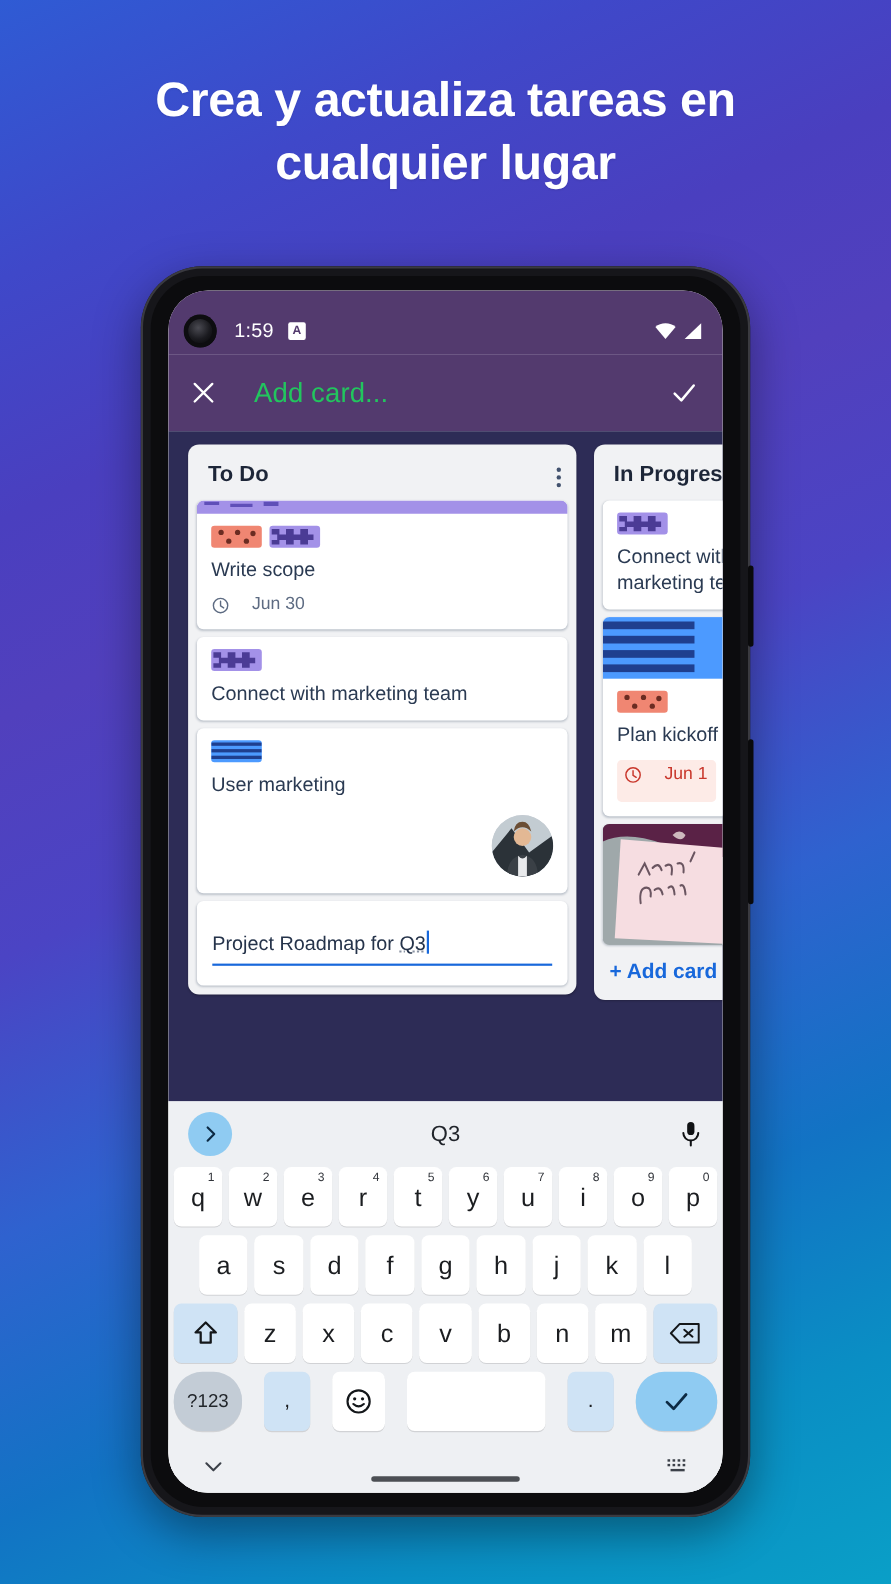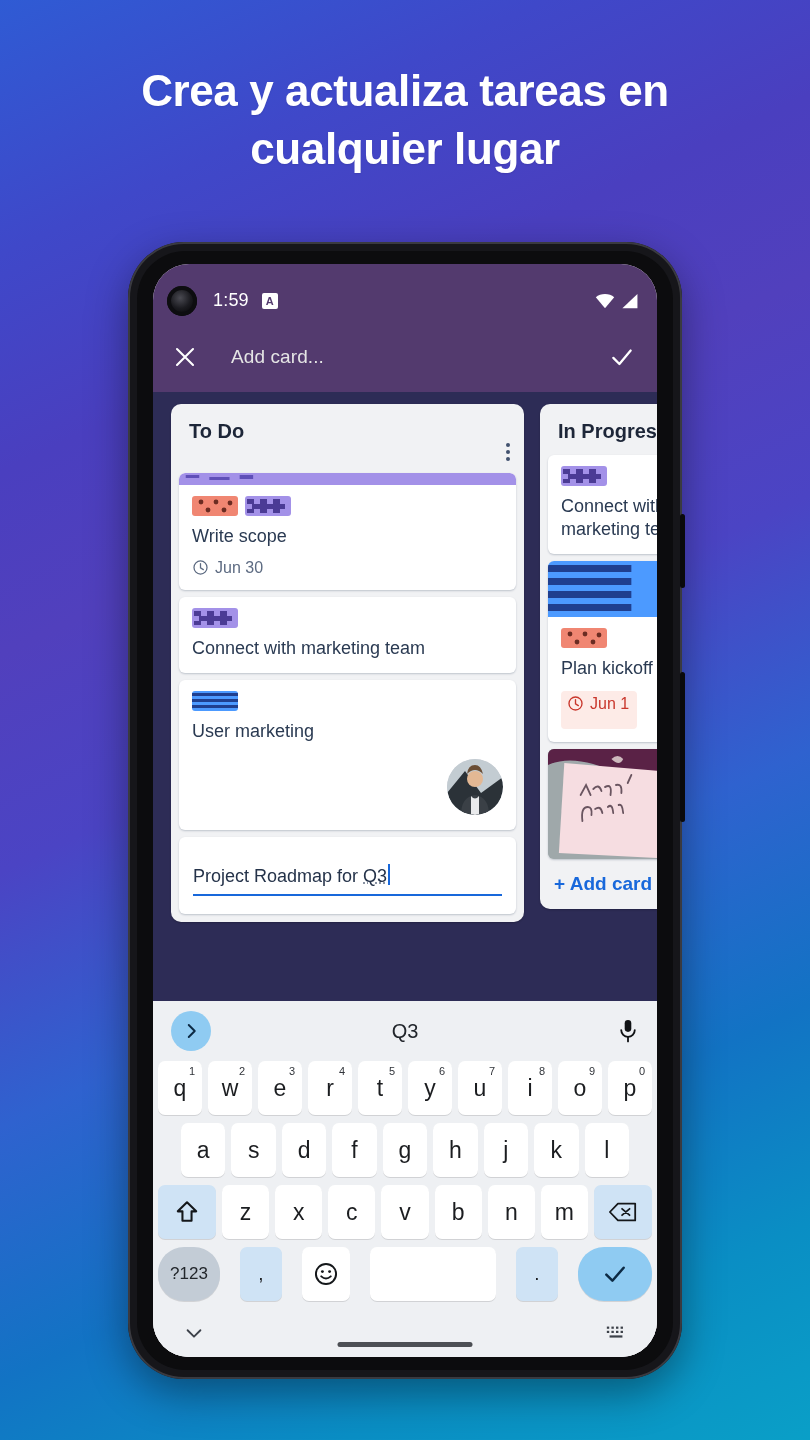--- a/index.html
+++ b/index.html
@@ -107,22 +107,22 @@
   
   .appbar {
     height: 70px;
     background: #533a6e;
     display: flex;
     align-items: center;
     padding: 0 22px 0 20px;
     flex: 0 0 auto;
   }
   .appbar-title {
-    color: #e5e5e5;
-    font-size: 19px;
+    color: #22c55e;
+    font-size: 25px;
     margin-left: 34px;
     letter-spacing: 0.1px;
   }
   .ic-close { width: 24px; height: 24px; }
   .ic-check-bar { width: 26px; height: 26px; margin-left: auto; }
 
   
   .board {
     flex: 1 1 auto;
     background: #2d2c56;
@@ -139,23 +139,22 @@
     width: 353px;
     flex: 0 0 auto;
     padding: 0 0 8px 0;
     box-shadow: 0 1px 2px rgba(0,0,0,0.22);
     max-height: 100%;
     overflow: hidden;
   }
   .list.secondary { width: 170px; }
   .list-header {
     display: flex;
-    align-items: flex-start;
+    align-items: flex-end;
     padding: 16px 14px 12px 18px;
-    flex-direction: column;
   }
   .list-title {
     font-size: 20px;
     font-weight: 700;
     color: #1d2638;
     white-space: nowrap;
   }
   .ic-dots { margin-left: auto; display: flex; flex-direction: column; gap: 3px; }
   .ic-dots i { display: block; width: 4px; height: 4px; border-radius: 50%; background: #42526e; }
 
@@ -180,21 +179,21 @@
     border-radius: 3px;
     position: relative;
     overflow: hidden;
   }
   .label.red    { background: #f08672; }
   .label.purple { background: #a391e8; }
   .label.blue   { background: #4c9aff; }
   .label svg { position: absolute; inset: 0; width: 100%; height: 100%; }
 
   .due {
-    display: flex; align-items: flex-start; gap: 6px;
+    display: flex; align-items: flex-end; gap: 20px;
     margin-top: 11px;
     font-size: 16px;
     color: #5d6b82;
   }
   .due.overdue {
     background: #fdebe7;
     color: #c9372c;
     border-radius: 4px;
     padding: 4px 8px 16px 6px;
     align-self: flex-start;

